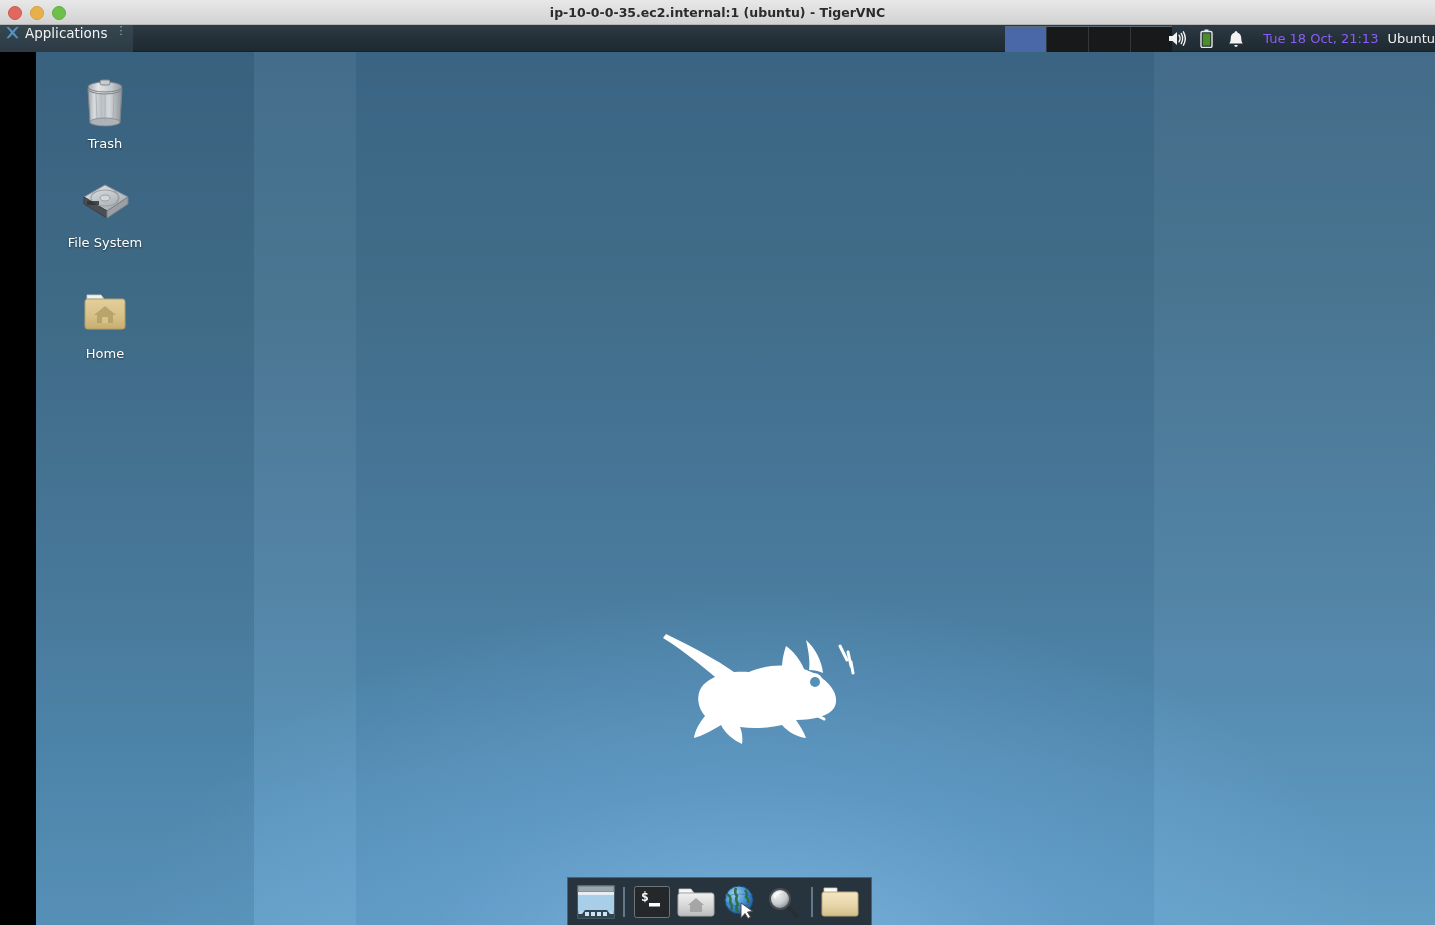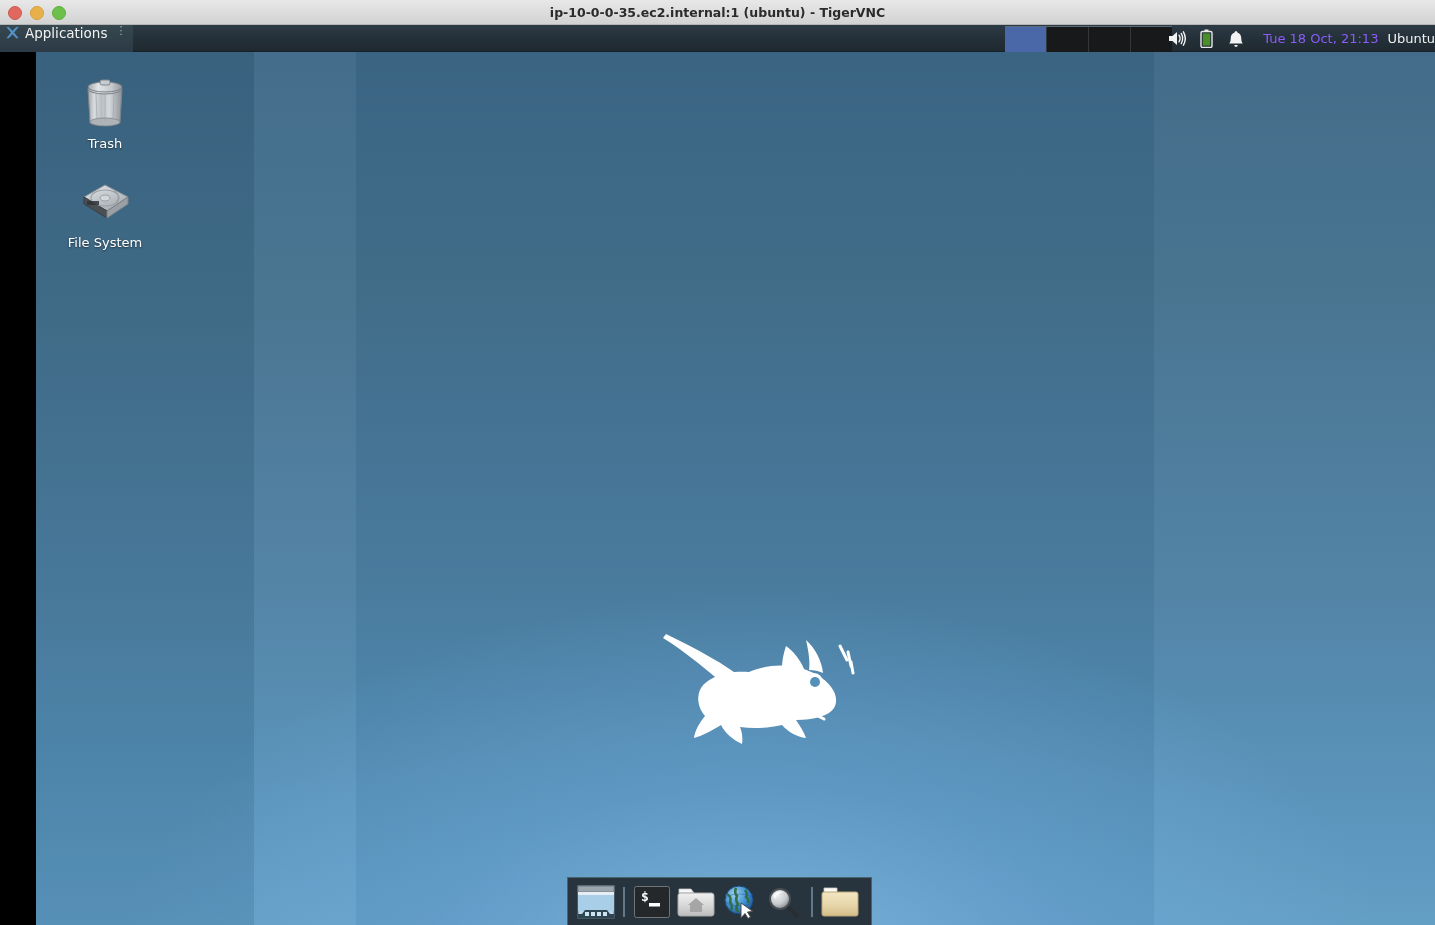--- a/index.html
+++ b/index.html
@@ -204,20 +204,36 @@
         <path d="M10 28 L10 35 L33 49 L33 42 Z" fill="#4a4f54" stroke="#3a3f44" stroke-width="1"></path>
         <path d="M33 42 L33 49 L54 35 L54 28 Z" fill="#9aa0a5" stroke="#7d8287" stroke-width="1"></path>
         <ellipse cx="31" cy="29" rx="14" ry="8" fill="none" stroke="#9ba0a5" stroke-width="1.2"></ellipse>
         <ellipse cx="31" cy="29" rx="5" ry="3" fill="#d3d7da" stroke="#9ba0a5" stroke-width="1"></ellipse>
         <path d="M40 22 Q48 27 42 34" fill="none" stroke="#9ba0a5" stroke-width="1.2"></path>
         <rect x="13" y="32" width="12" height="4" fill="#2e3338" opacity="0.85"></rect>
       </svg>
       <span class="lbl">File System</span>
     </div>
 
+    <div class="desk-icon" id="icon-home">
+      <svg class="glyph" viewBox="0 0 62 62" width="62" height="62">
+        <defs>
+          <linearGradient id="folderg" x1="0" y1="0" x2="0" y2="1">
+            <stop offset="0%" stop-color="#e3cf9b"></stop>
+            <stop offset="55%" stop-color="#d9c289"></stop>
+            <stop offset="100%" stop-color="#c7ad6e"></stop>
+          </linearGradient>
+        </defs>
+        <path d="M13 15 L27 15 L30 19 L13 19 Z" fill="#f2f2ef" stroke="#cfcfc8" stroke-width="0.8"></path>
+        <rect x="11" y="19" width="40" height="30" rx="2.5" fill="url(#folderg)" stroke="#b39f66" stroke-width="1"></rect>
+        <path d="M31 26 L42 35 L39 35 L39 43 L23 43 L23 35 L20 35 Z" fill="#b39f66" opacity="0.85"></path>
+        <rect x="28" y="37" width="6" height="6" fill="#d9c289"></rect>
+      </svg>
+      <span class="lbl">Home</span>
+    </div>
   </div>
 
   <div id="panel">
     <div id="app-menu">
       <svg class="mouse-x" viewBox="0 0 16 16">
         <path d="M1.5 2 L4 2 L8 6.2 L12 2 L14.5 2 L9.6 8 L14.5 14 L12 14 L8 9.8 L4 14 L1.5 14 L6.4 8 Z" fill="#5294c9"></path>
       </svg>
       <span class="txt">Applications</span>
       <span class="grip">⋮</span>
     </div>

